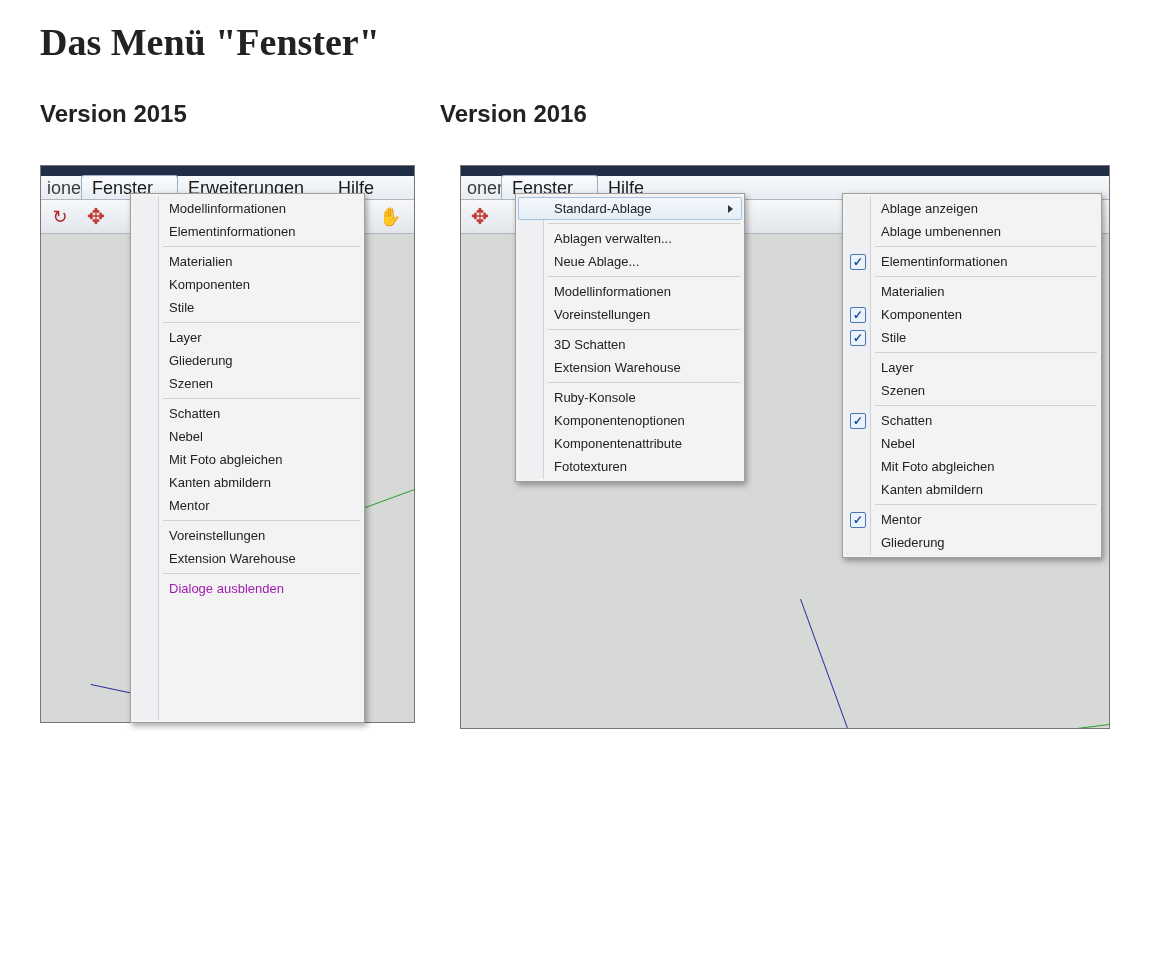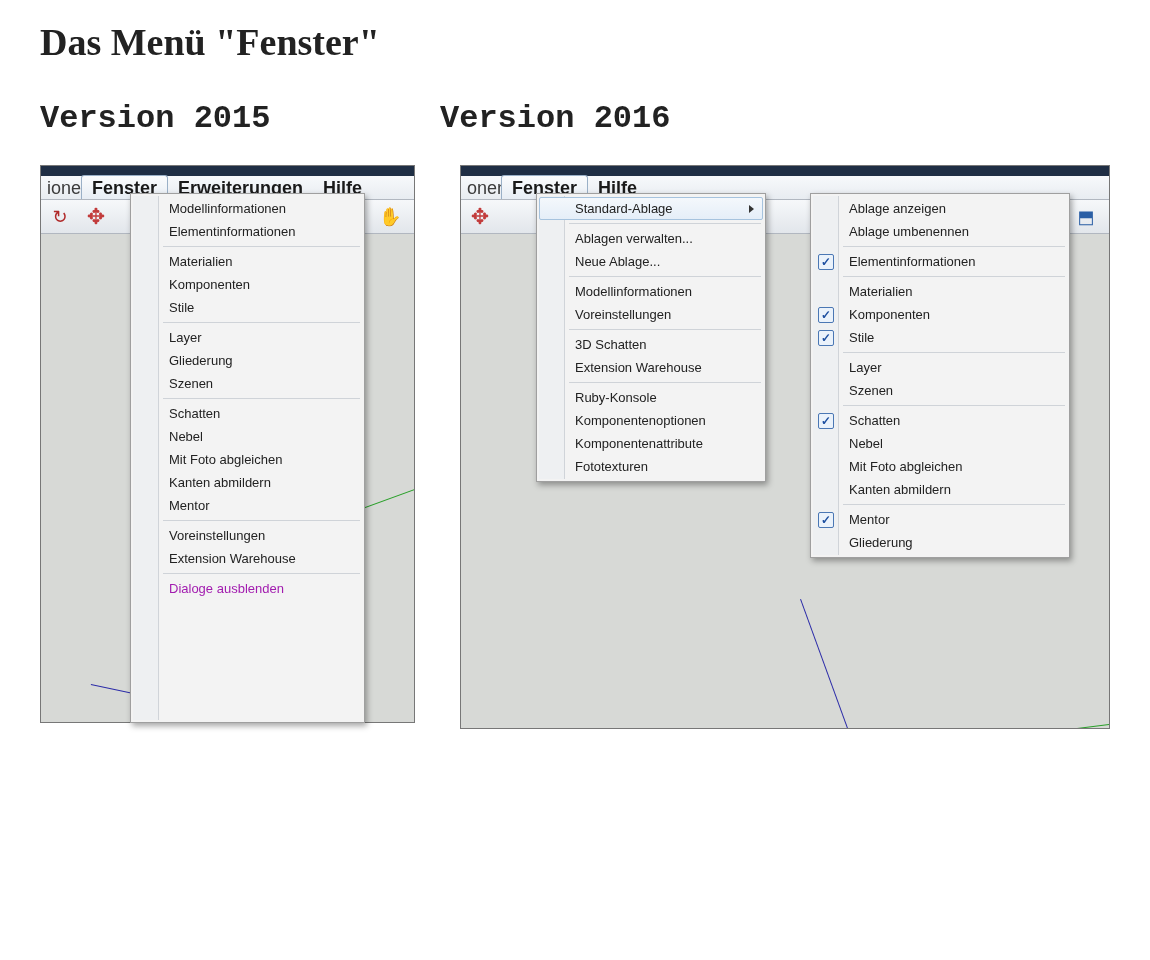--- a/index.html
+++ b/index.html
@@ -17,22 +17,22 @@
   .page-title {
     position: absolute;
     left: 40px;
     top: 20px;
     font-family: Georgia, "Times New Roman", serif;
     font-size: 38px;
     font-weight: 700;
   }
   .version-label {
     position: absolute;
-    font-family: Liberation Mono, monospace;
-    font-size: 32px;
+    font-family: Liberation Sans, sans-serif;
+    font-size: 24px;
     font-weight: 700;
   }
   .v1-label { left: 40px; top: 100px; }
   .v2-label { left: 440px; top: 100px; }
 
   
   .panel {
     position: absolute;
     border: 1px solid #777;
     background: #d7d9d6;
@@ -49,24 +49,23 @@
   .menubar {
     height: 24px;
     display: flex;
     align-items: flex-end;
     background: linear-gradient(#f7f9fb, #e8ecf1);
     border-bottom: 1px solid #b1b7c0;
     font-size: 18px;
   }
   .menubar .mb-filler { width: 40px; display:flex; align-items:center; padding-left:6px; color:#3b3b3b; }
   .menubar .mb-item {
-    padding: 3px 10px 0 10px;
+    padding: 3px 24px 0 10px;
     color: #1a1a1a;
     cursor: default;
-    font-weight: bold;
   }
   .menubar .mb-item.active {
     background: linear-gradient(#fbfcfd,#e7edf4);
     border-top: 1px solid #9ab0c7;
     border-left: 1px solid #9ab0c7;
     border-right: 1px solid #9ab0c7;
     border-radius: 3px 3px 0 0;
     margin-top: 1px;
     padding-top: 2px;
   }
@@ -144,22 +143,22 @@
     width:16px; height:16px;
     border:1px solid #4a77b4;
     border-radius:2px;
     background:#eaf2fb;
     display:flex; align-items:center; justify-content:center;
     color:#1d4fa0; font-size:12px; font-weight:bold;
   }
 
   
   .menu-2015 { left: 110px; top: 193px; width: 235px; height: 530px; }
-  .menu-2016-main   { left: 516px; top: 193px; width: 230px; }
-  .menu-2016-sub    { left: 790px; top: 193px; width: 260px; }
+  .menu-2016-main   { left: 495px; top: 193px; width: 230px; }
+  .menu-2016-sub    { left: 822px; top: 193px; width: 260px; }
 
 </style>
 </head>
 <body>
 
 <div class="page-title">Das Menü "Fenster"</div>
 <div class="version-label v1-label">Version 2015</div>
 <div class="version-label v2-label">Version 2016</div>
 
 <div class="panel panel-2015">

